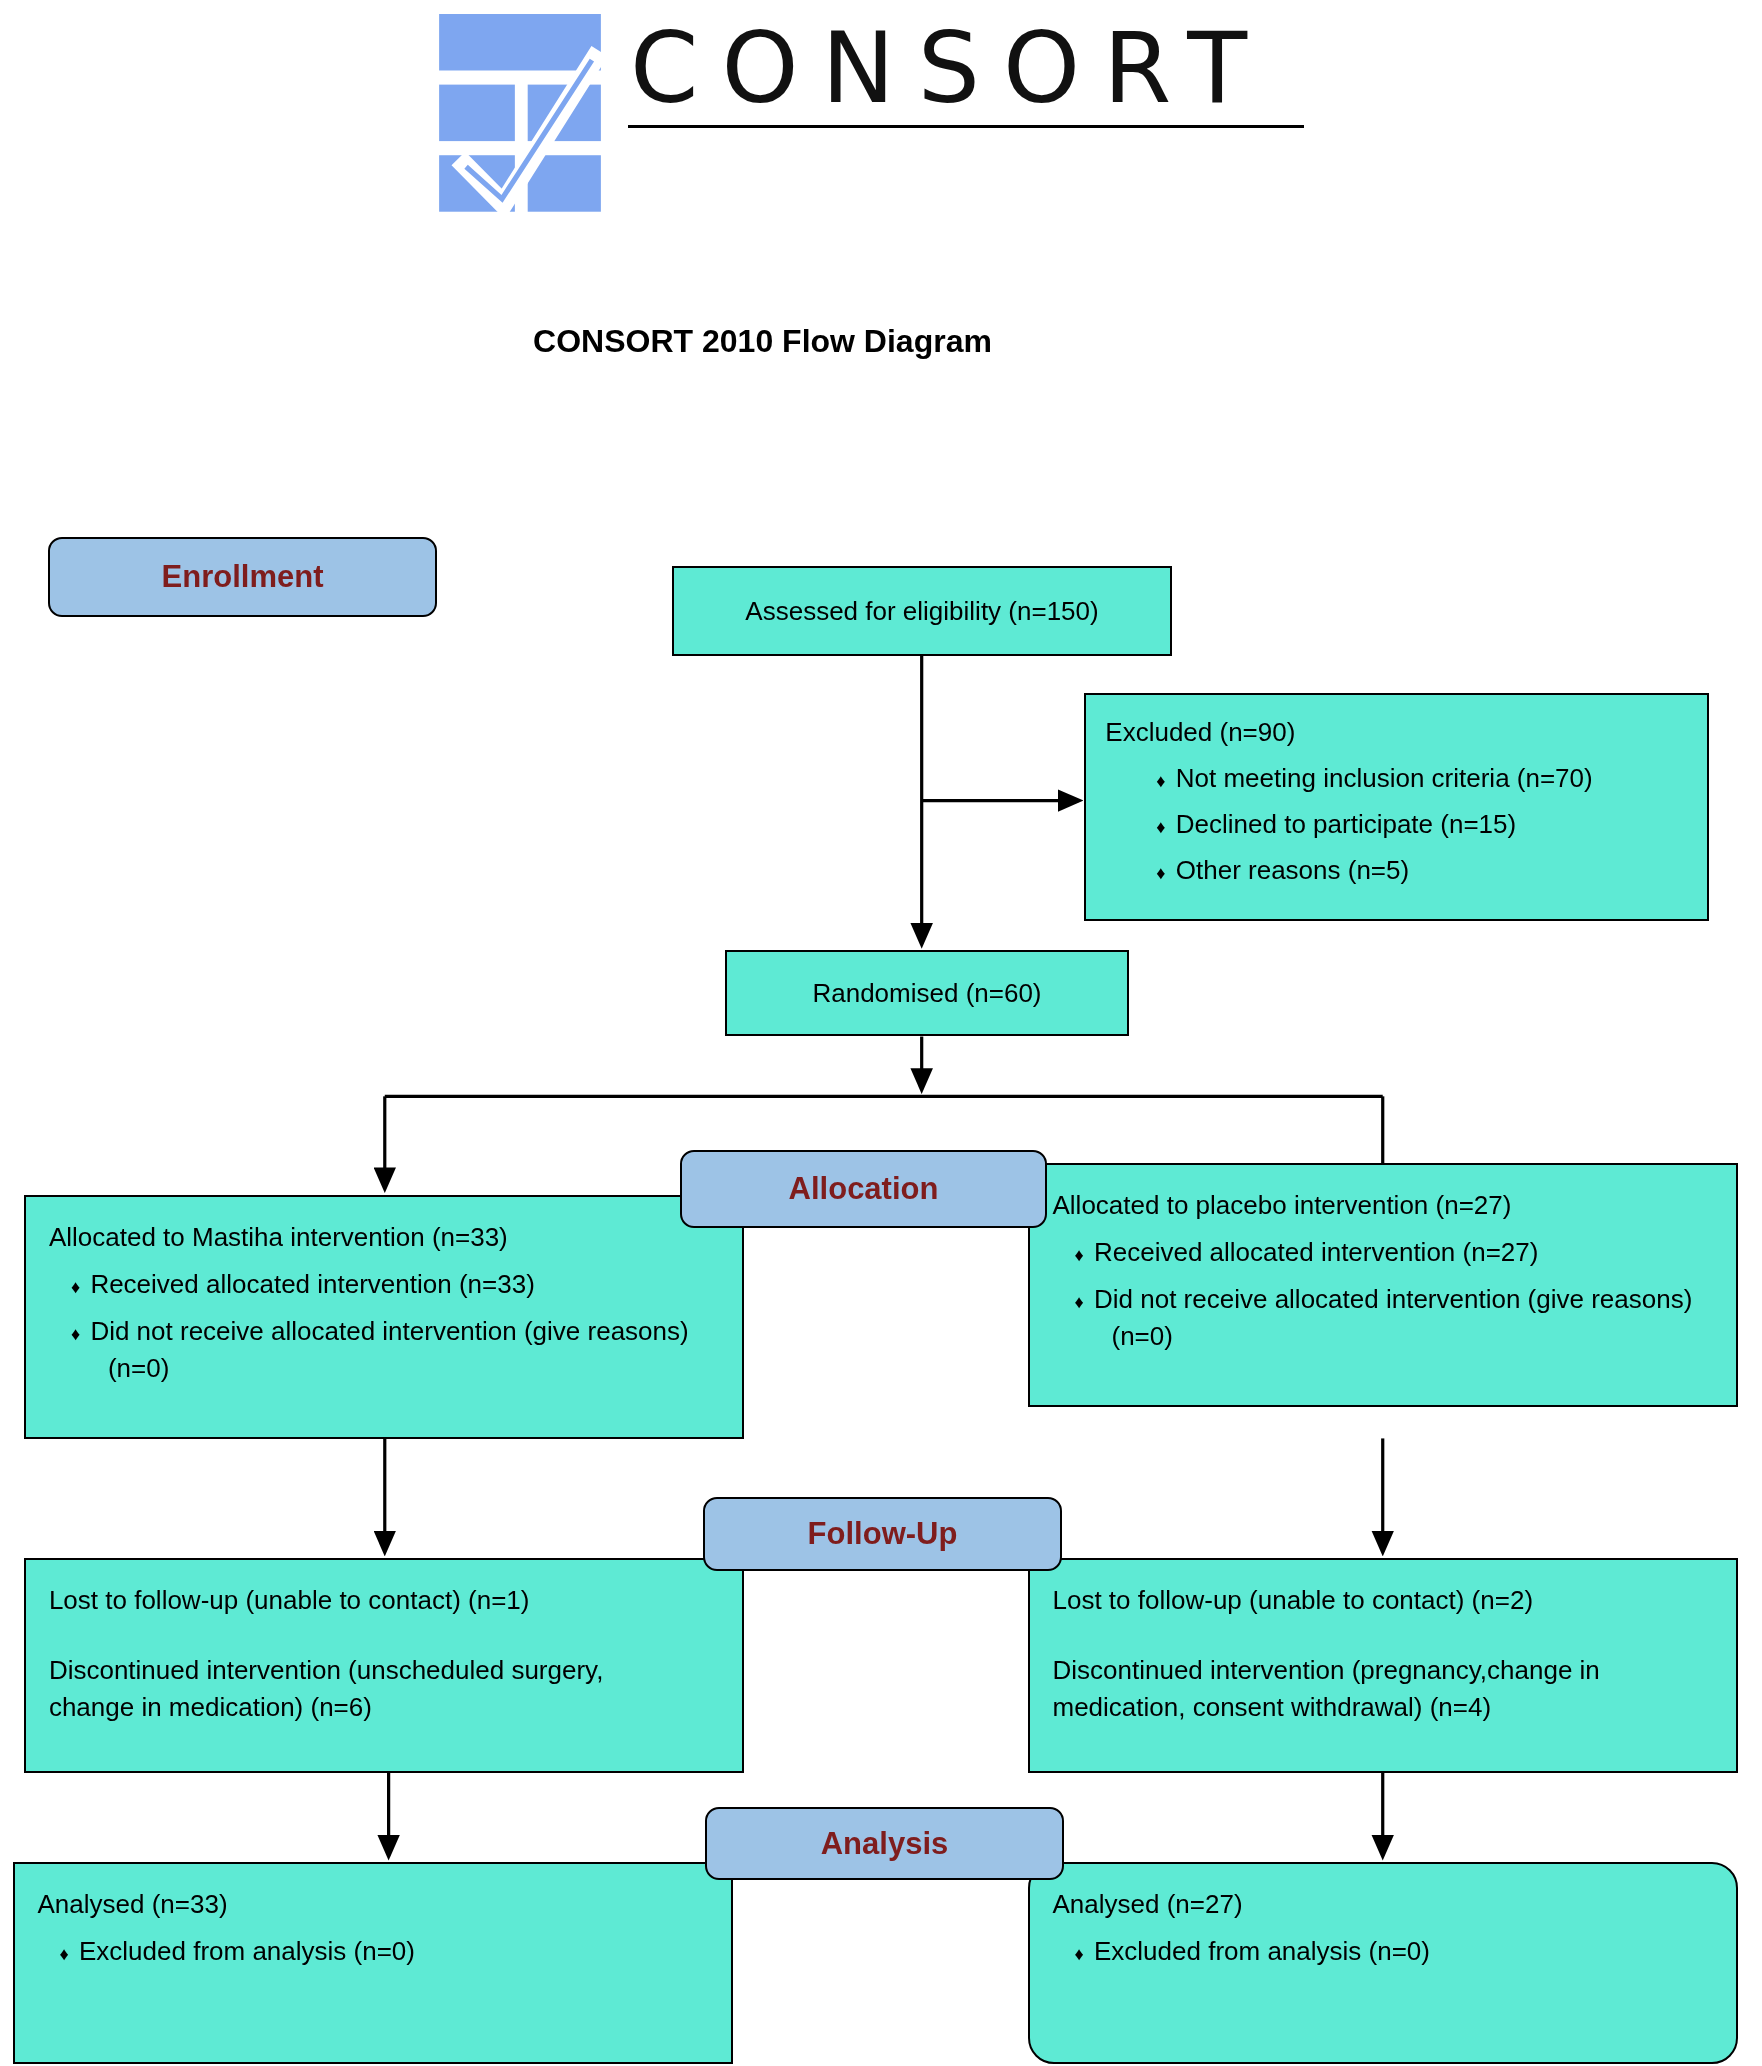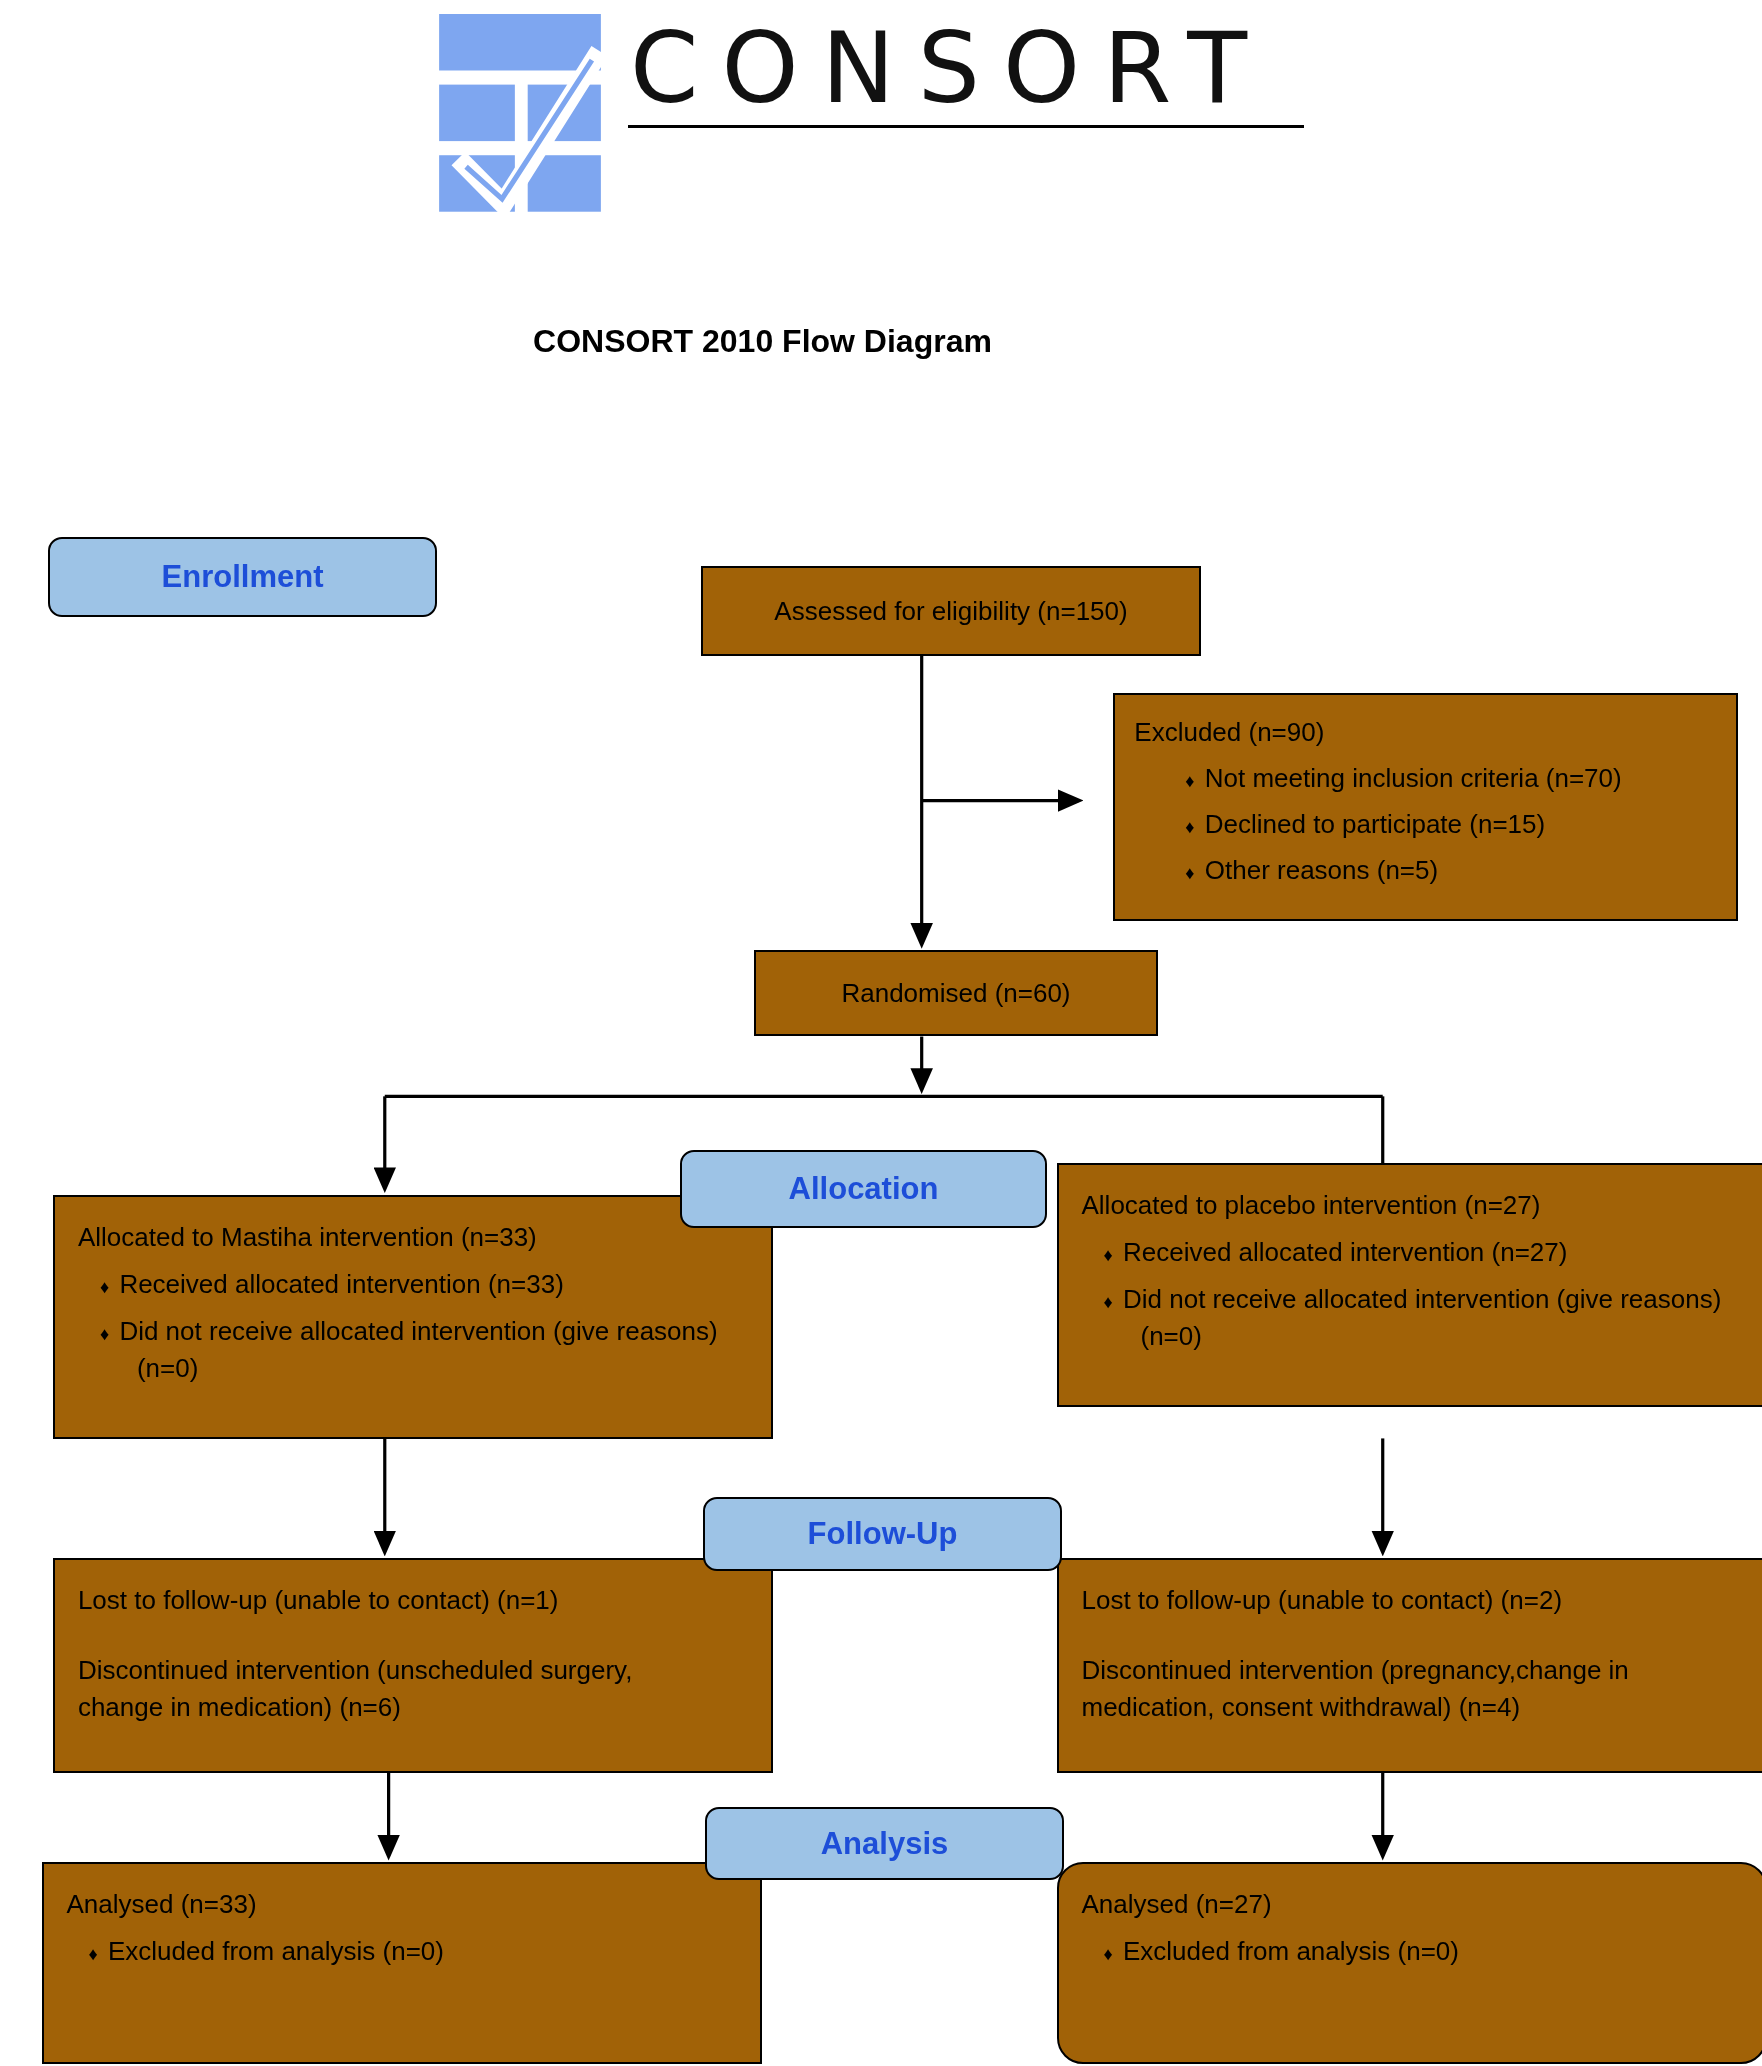--- a/index.html
+++ b/index.html
@@ -43,32 +43,32 @@
     position: absolute; left: 0; top: 323px; width: 1525px;
     text-align: center; font-size: 32px; font-weight: bold;
     z-index: 3;
   }
 
   
   .stage {
     position: absolute; z-index: 2;
     background: #9DC3E6; border: 2.6px solid #000; border-radius: 14px;
     display: flex; align-items: center; justify-content: center;
-    font-size: 31px; font-weight: bold; color: #1d4ed8;
+    font-size: 31px; font-weight: bold; color: #7f1d1d;
   }
   #stage-enrollment { left: 48px;  top: 537px;  width: 389px; height: 80px; }
   #stage-allocation { left: 680px; top: 1150px; width: 367px; height: 78px; }
   #stage-followup   { left: 703px; top: 1497px; width: 359px; height: 74px; }
   #stage-analysis   { left: 705px; top: 1807px; width: 359px; height: 73px; }
 
   
   .wbox {
     position: absolute; z-index: 1;
-    background: #a16207; border: 2.6px solid #000;
-    font-size: 26px; line-height: 1.42; color: #000; margin-left: 29px;
+    background: #5eead4; border: 2.6px solid #000;
+    font-size: 26px; line-height: 1.42; color: #000;
   }
   .wbox.center { display: flex; align-items: center; justify-content: center; text-align: center; }
 
   #box-assessed   { left: 672px; top: 566px;  width: 500px;  height: 90px; }
   #box-excluded   { left: 1084px; top: 693px; width: 625px;  height: 228px; padding: 19.3px 19.3px; }
   #box-randomised { left: 725px; top: 950px; width: 404px;  height: 86px; }
   #box-alloc-left  { left: 24.4px;   top: 1195px; width: 720px; height: 244px; padding: 22px 22.5px; }
   #box-alloc-right { left: 1028px; top: 1163px; width: 710px; height: 244px; padding: 22px 22.5px; }
   #box-fu-left     { left: 24.4px;   top: 1558px; width: 720px; height: 215px; padding: 22px 22.5px; }
   #box-fu-right    { left: 1028px; top: 1558px; width: 710px; height: 215px; padding: 22px 22.5px; }

